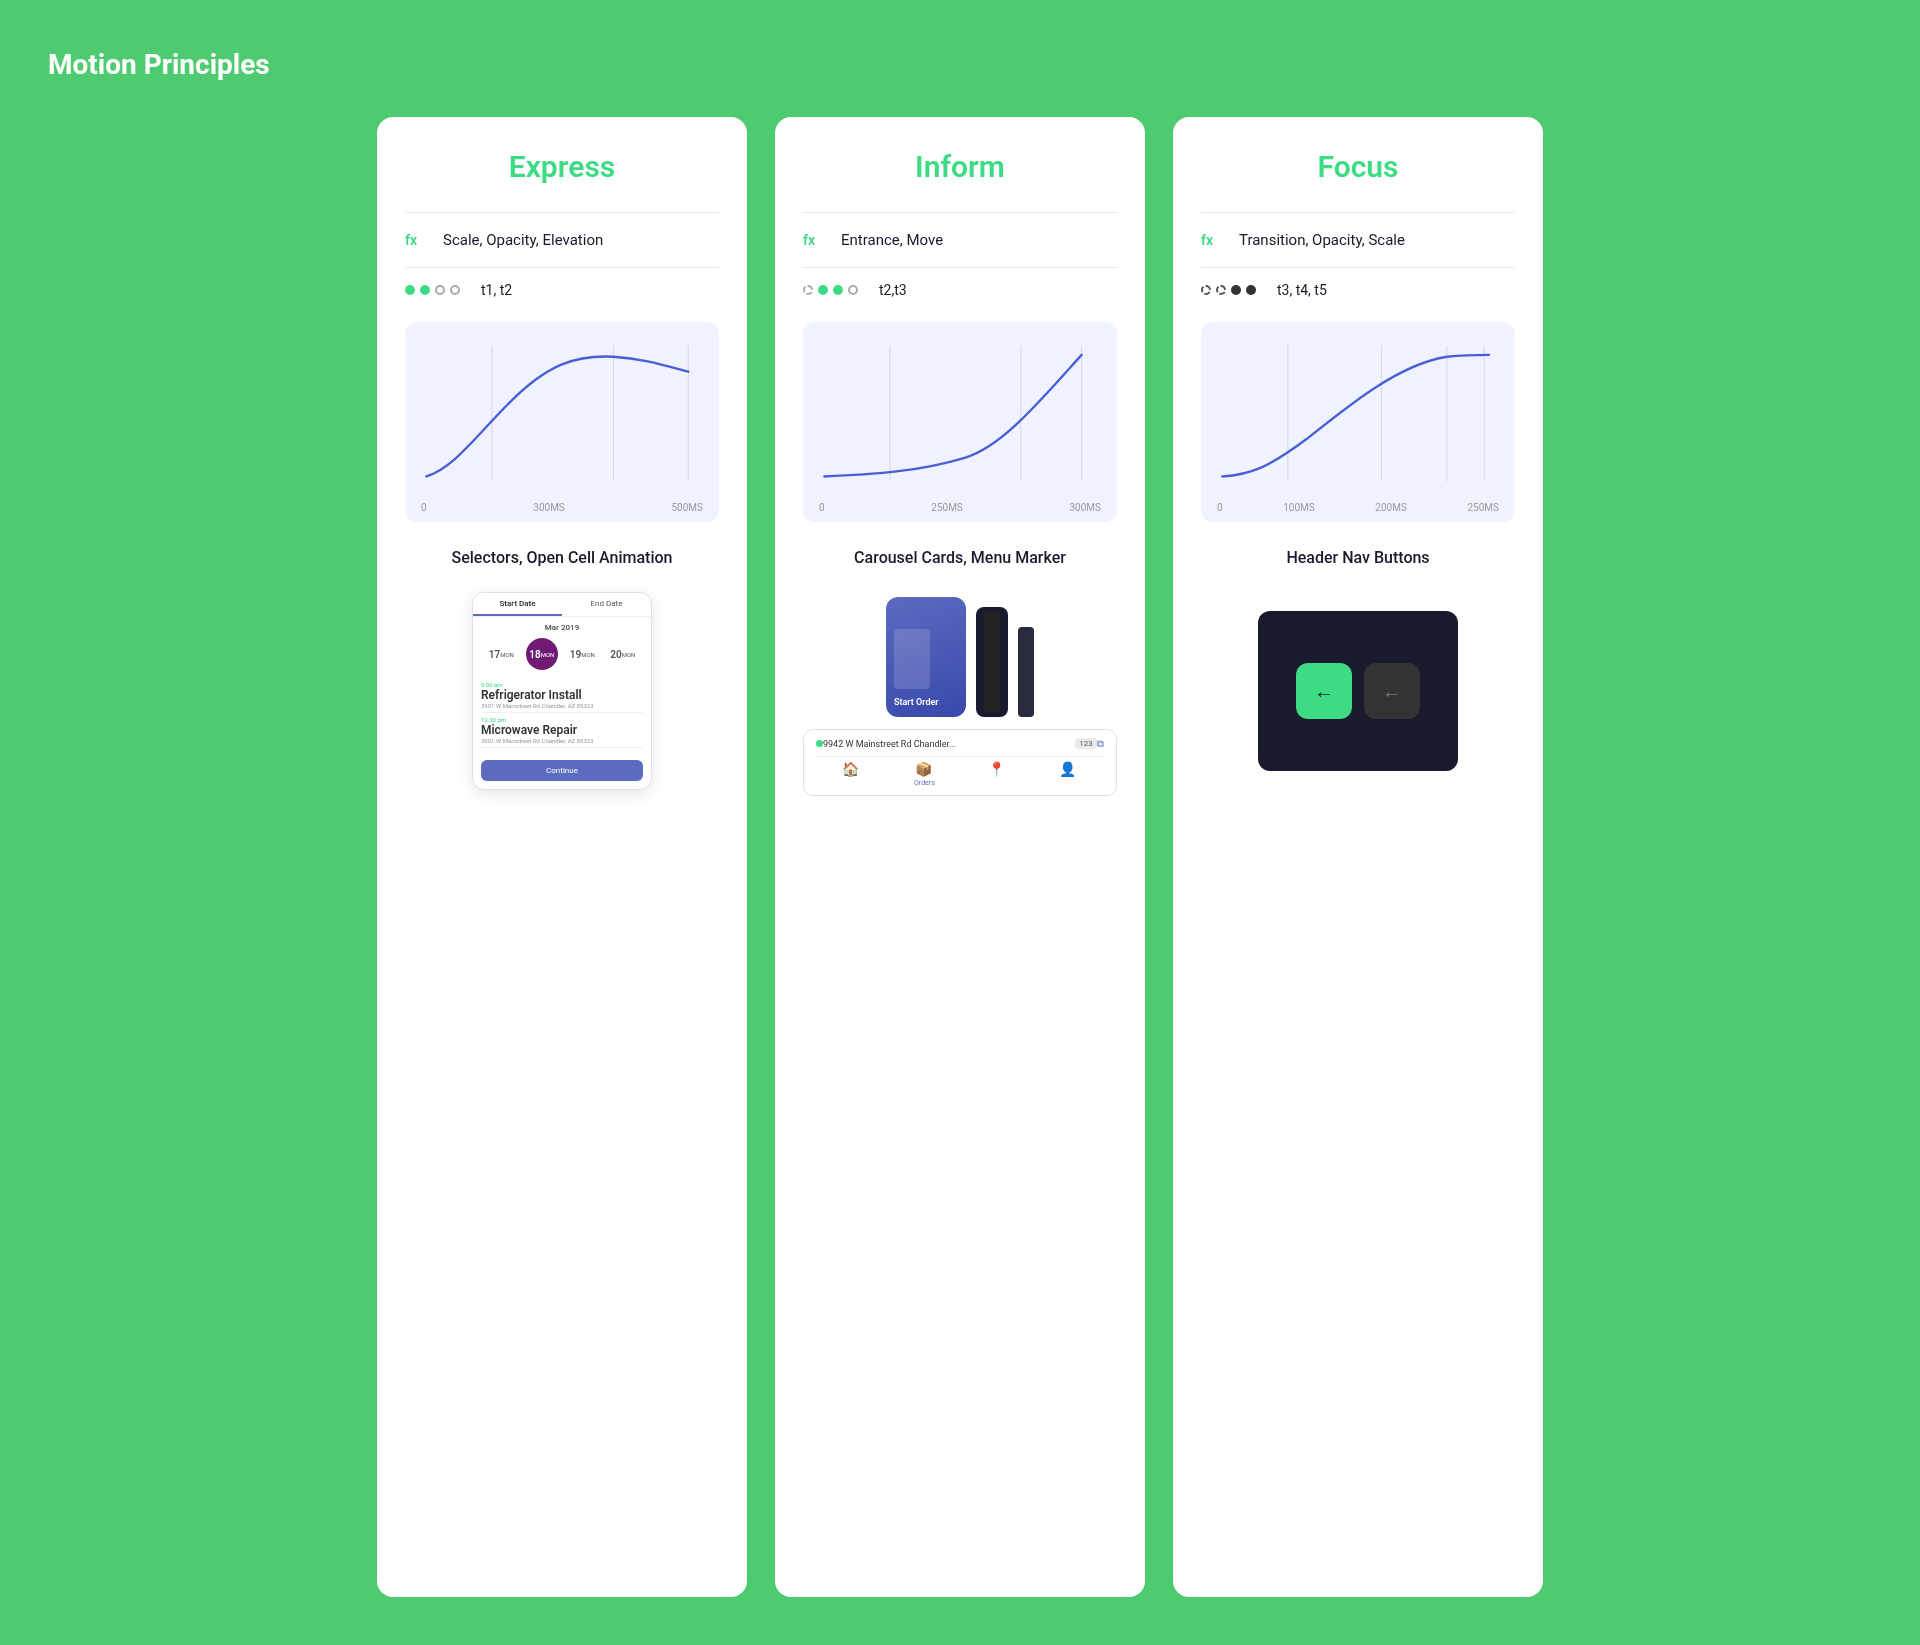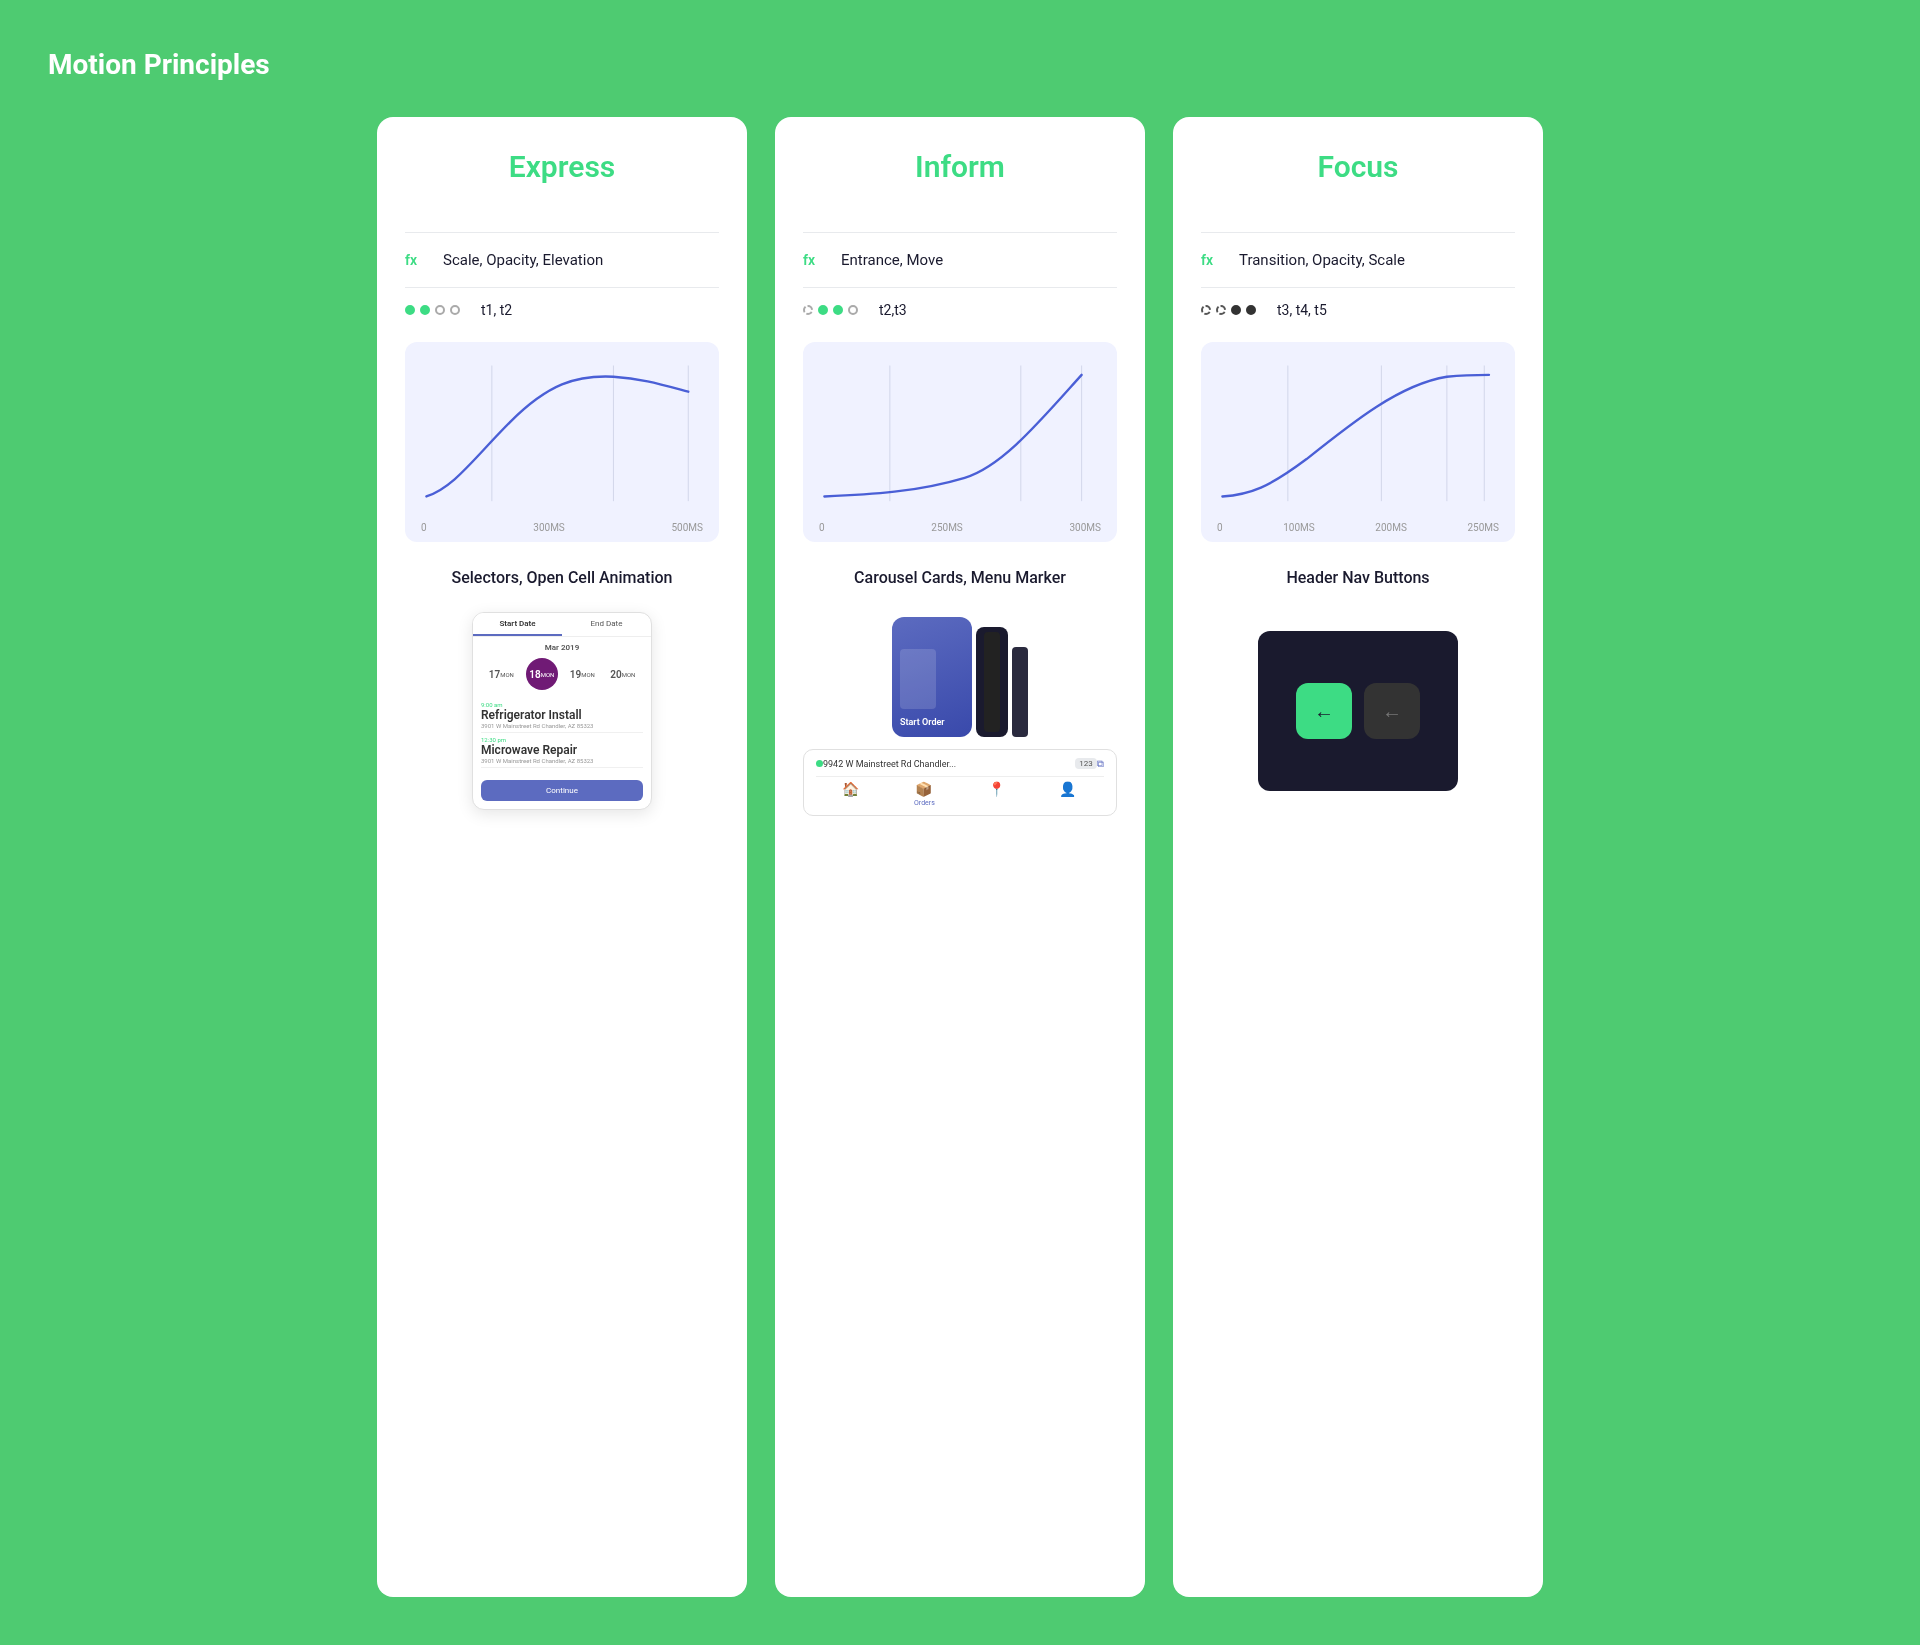--- a/index.html
+++ b/index.html
@@ -40,21 +40,20 @@
       font-weight: 600;
       color: #3ddc84;
       margin-bottom: 28px;
     }
     .card-section {
       border-top: 1px solid #e8eaed;
       padding: 18px 0;
       display: flex;
       align-items: center;
       gap: 14px;
-      margin-top: 20px;
     }
     .fx-label {
       font-size: 14px;
       color: #3ddc84;
       font-weight: 600;
       min-width: 24px;
     }
     .fx-text {
       font-size: 15px;
       color: #1a1a2e;
@@ -202,21 +201,21 @@
     
     .carousel-mockup {
       display: flex;
       flex-direction: column;
       align-items: center;
       gap: 12px;
       width: 100%;
     }
     .carousel-cards {
       display: flex;
-      gap: 4px;
+      gap: 10px;
       align-items: flex-end;
       height: 130px;
     }
     .carousel-card-blue {
       width: 80px;
       height: 120px;
       background: linear-gradient(160deg, #5c6bc0 0%, #3949ab 100%);
       border-radius: 12px;
       display: flex;
       flex-direction: column;

